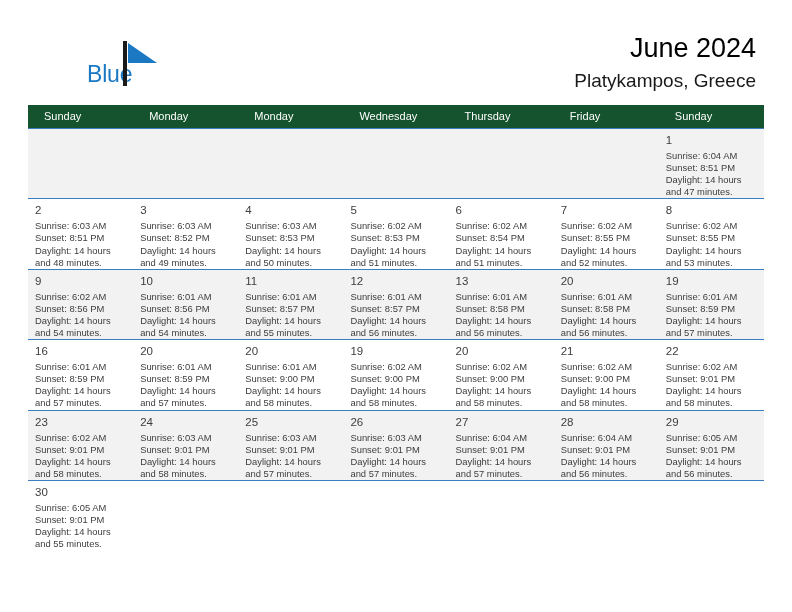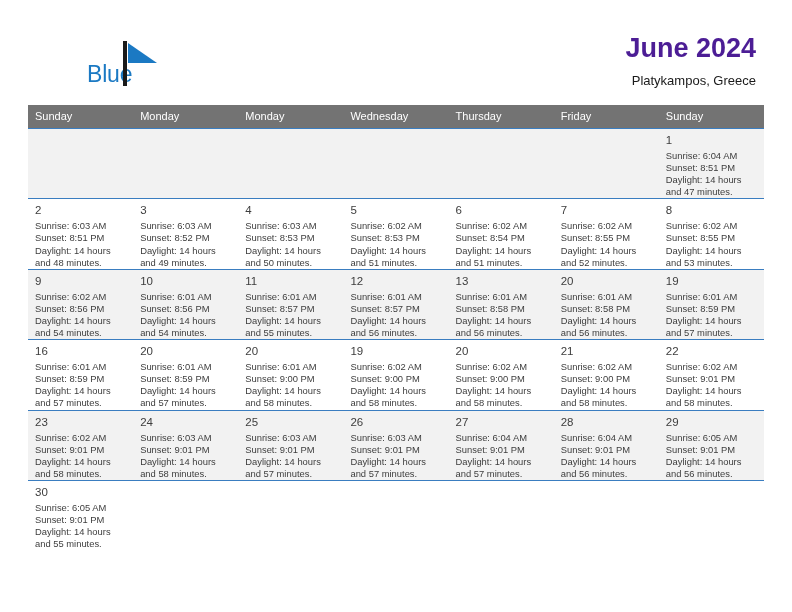--- a/index.html
+++ b/index.html
@@ -64,47 +64,47 @@
 
   .title-block {
     position: absolute;
     right: 36px;
     top: 32px;
     text-align: right;
   }
   .cal-title {
     font-size: 27px;
     line-height: 33px;
-    color: #4c1d95;
-    font-weight: bold;
+    color: #000000;
+    font-weight: normal;
     margin: 0;
   }
   .cal-subtitle {
-    font-size: 13px;
+    font-size: 19px;
     line-height: 18px;
     color: #1a1a1a;
     margin: 7px 0 0 0;
   }
 
   
   .calendar {
     position: absolute;
     left: 28px;
     top: 105px;
     width: 736px;
     border-collapse: collapse;
     table-layout: fixed;
   }
   .calendar th {
-    background: #737373;
+    background: #14532d;
     color: #ffffff;
     font-size: 11px;
     font-weight: normal;
     text-align: left;
-    padding: 5px 0 6px 7px;
+    padding: 5px 0 6px 16px;
     height: 12px;
     border: none;
   }
   .calendar td {
     vertical-align: top;
     border-top: 1px solid #3a7dc0;
     padding: 0;
     height: 68px;
     width: 105.14px;
   }

